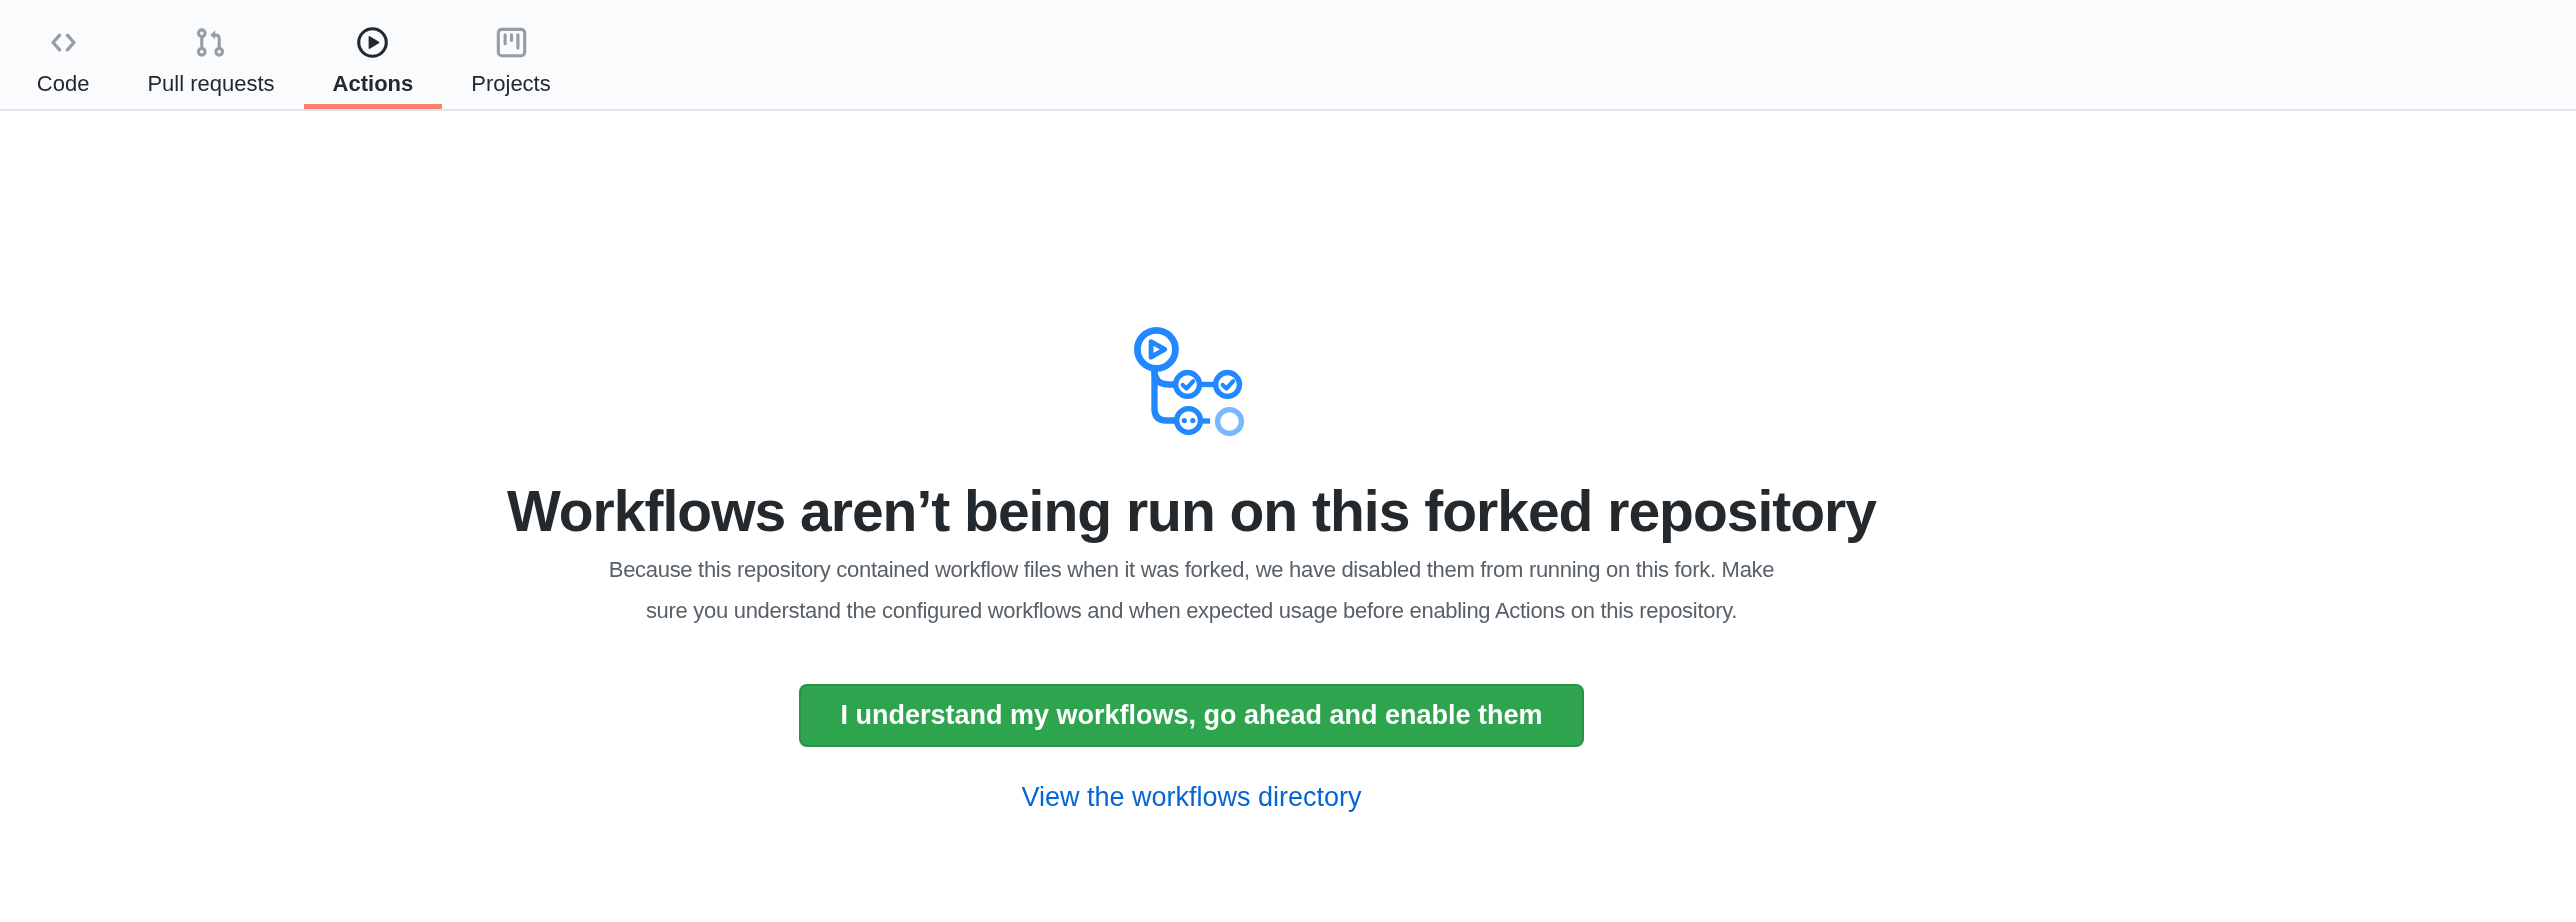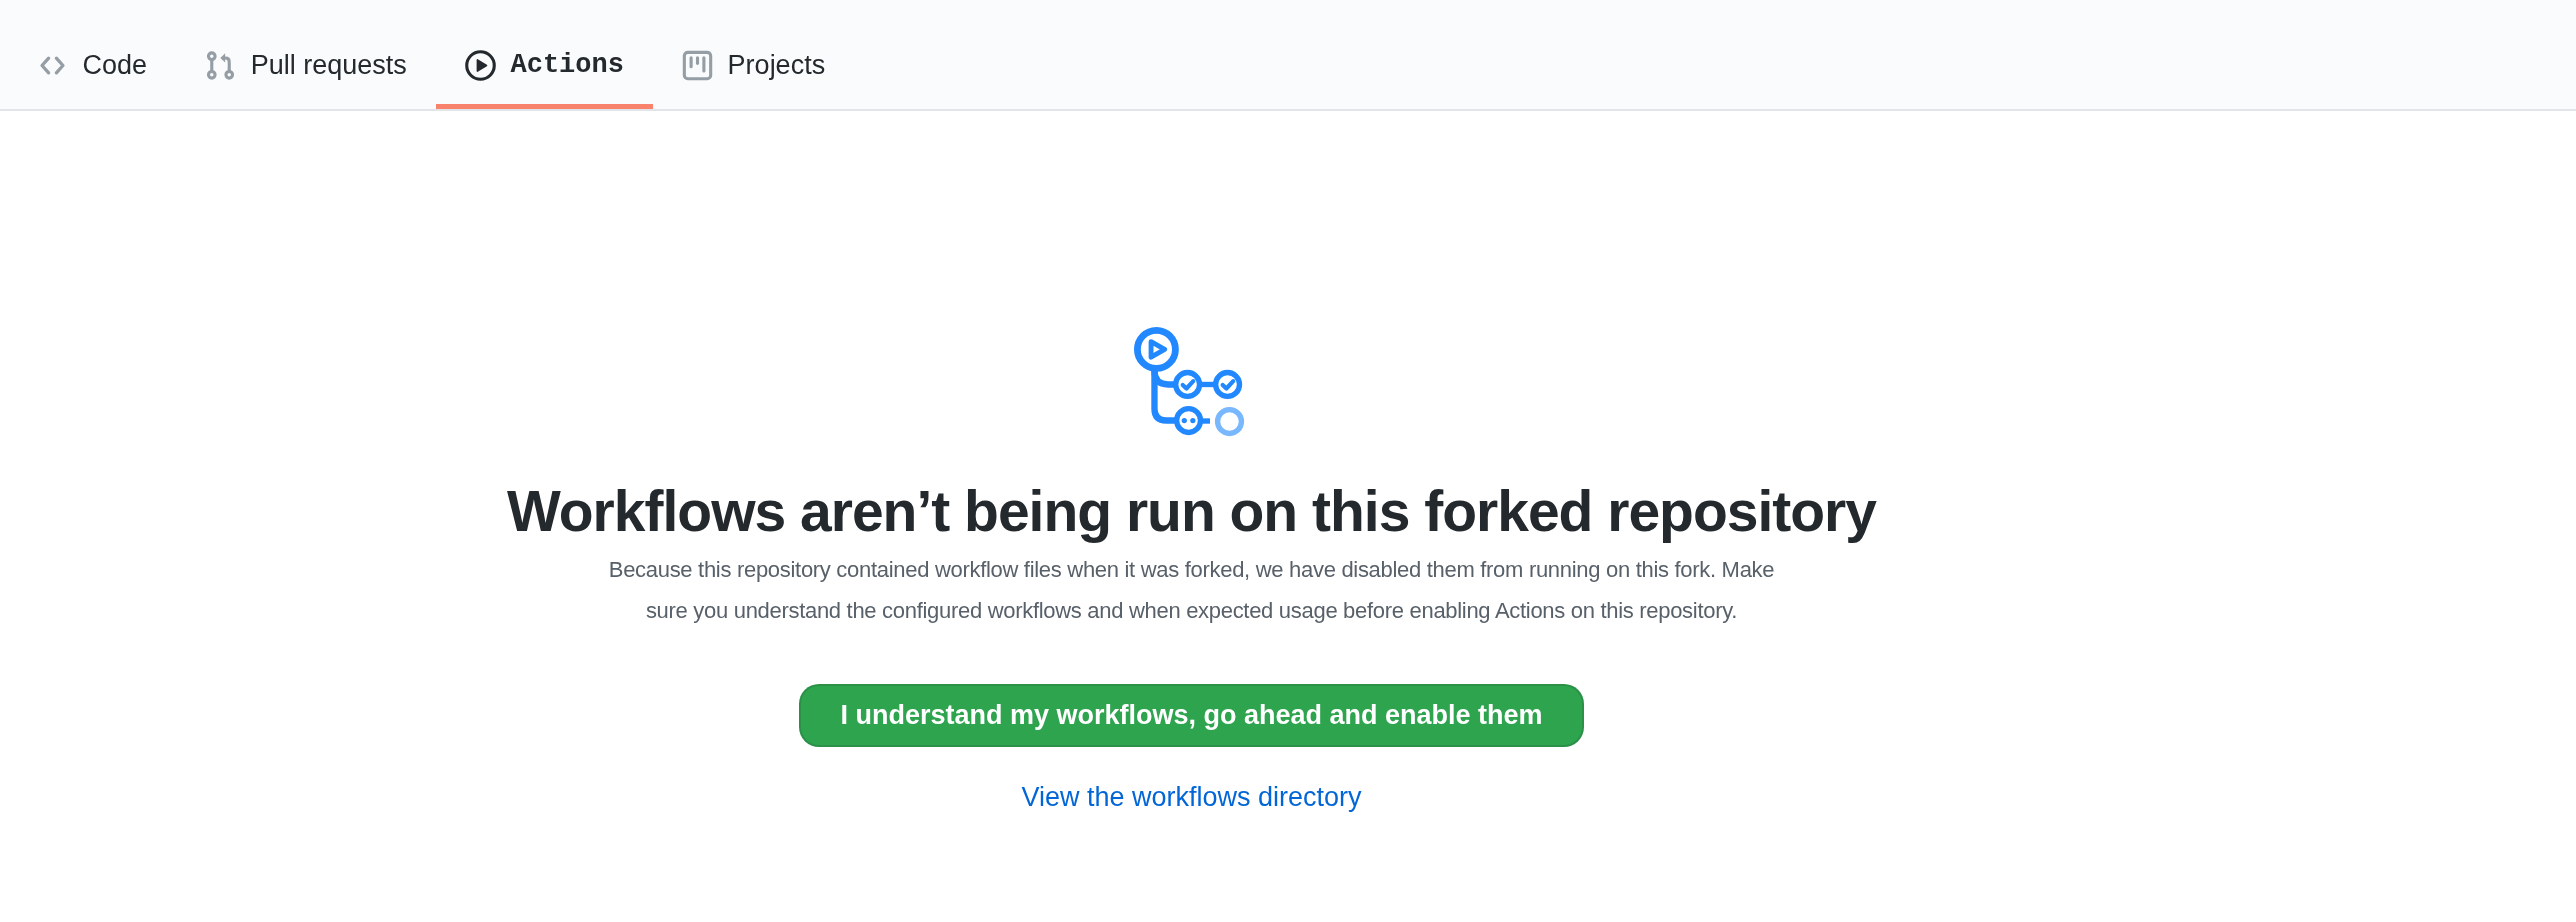--- a/index.html
+++ b/index.html
@@ -19,31 +19,32 @@
     border-bottom: 2px solid #e1e4e8;
     padding: 27px 0 0 7.8px;
   }
   .tabnav nav { display: flex; align-items: flex-end; height: 82px; }
   .tab {
     display: inline-flex;
     align-items: center;
     gap: 14.7px;
     height: 82px;
     padding: 0 29px;
-    font-size: 27px;
+    font-size: 22px;
     line-height: 1;
     color: #24292e;
     text-decoration: none;
     border-bottom: 5.9px solid transparent;
     cursor: pointer;
     white-space: nowrap;
+    flex-direction: column;
   }
   .tab .ticon { display: inline-flex; width: 31px; height: 31px; color: #959da5; }
   .tab .ticon svg { width: 31px; height: 31px; display: block; }
-  .tab.active { font-weight: bold; border-bottom-color: #f9826c; font-family: Liberation Mono, monospace; }
+  .tab.active { font-weight: bold; border-bottom-color: #f9826c; }
   .tab.active .ticon { color: #24292e; }
 
   
   .main-wrap { width: 2383px; }
   .blankslate { text-align: center; }
   .illus { margin: 215px auto 0; width: 115px; height: 115px; }
   .illus svg { display: block; }
   .bs-title {
     margin-top: 41px;
     font-size: 57px;
@@ -67,21 +68,21 @@
     align-items: center;
     justify-content: center;
     height: 63px;
     padding: 0 39px;
     font-family: inherit;
     font-size: 27px;
     font-weight: bold;
     color: #ffffff;
     background: #2ea44f;
     border: 2px solid rgba(27, 31, 35, 0.15);
-    border-radius: 20px;
+    border-radius: 8px;
     cursor: pointer;
     white-space: nowrap;
   }
   .link-row { margin-top: 35px; }
   .wf-link {
     font-size: 27px;
     color: #0366d6;
     text-decoration: none;
     cursor: pointer;
   }

